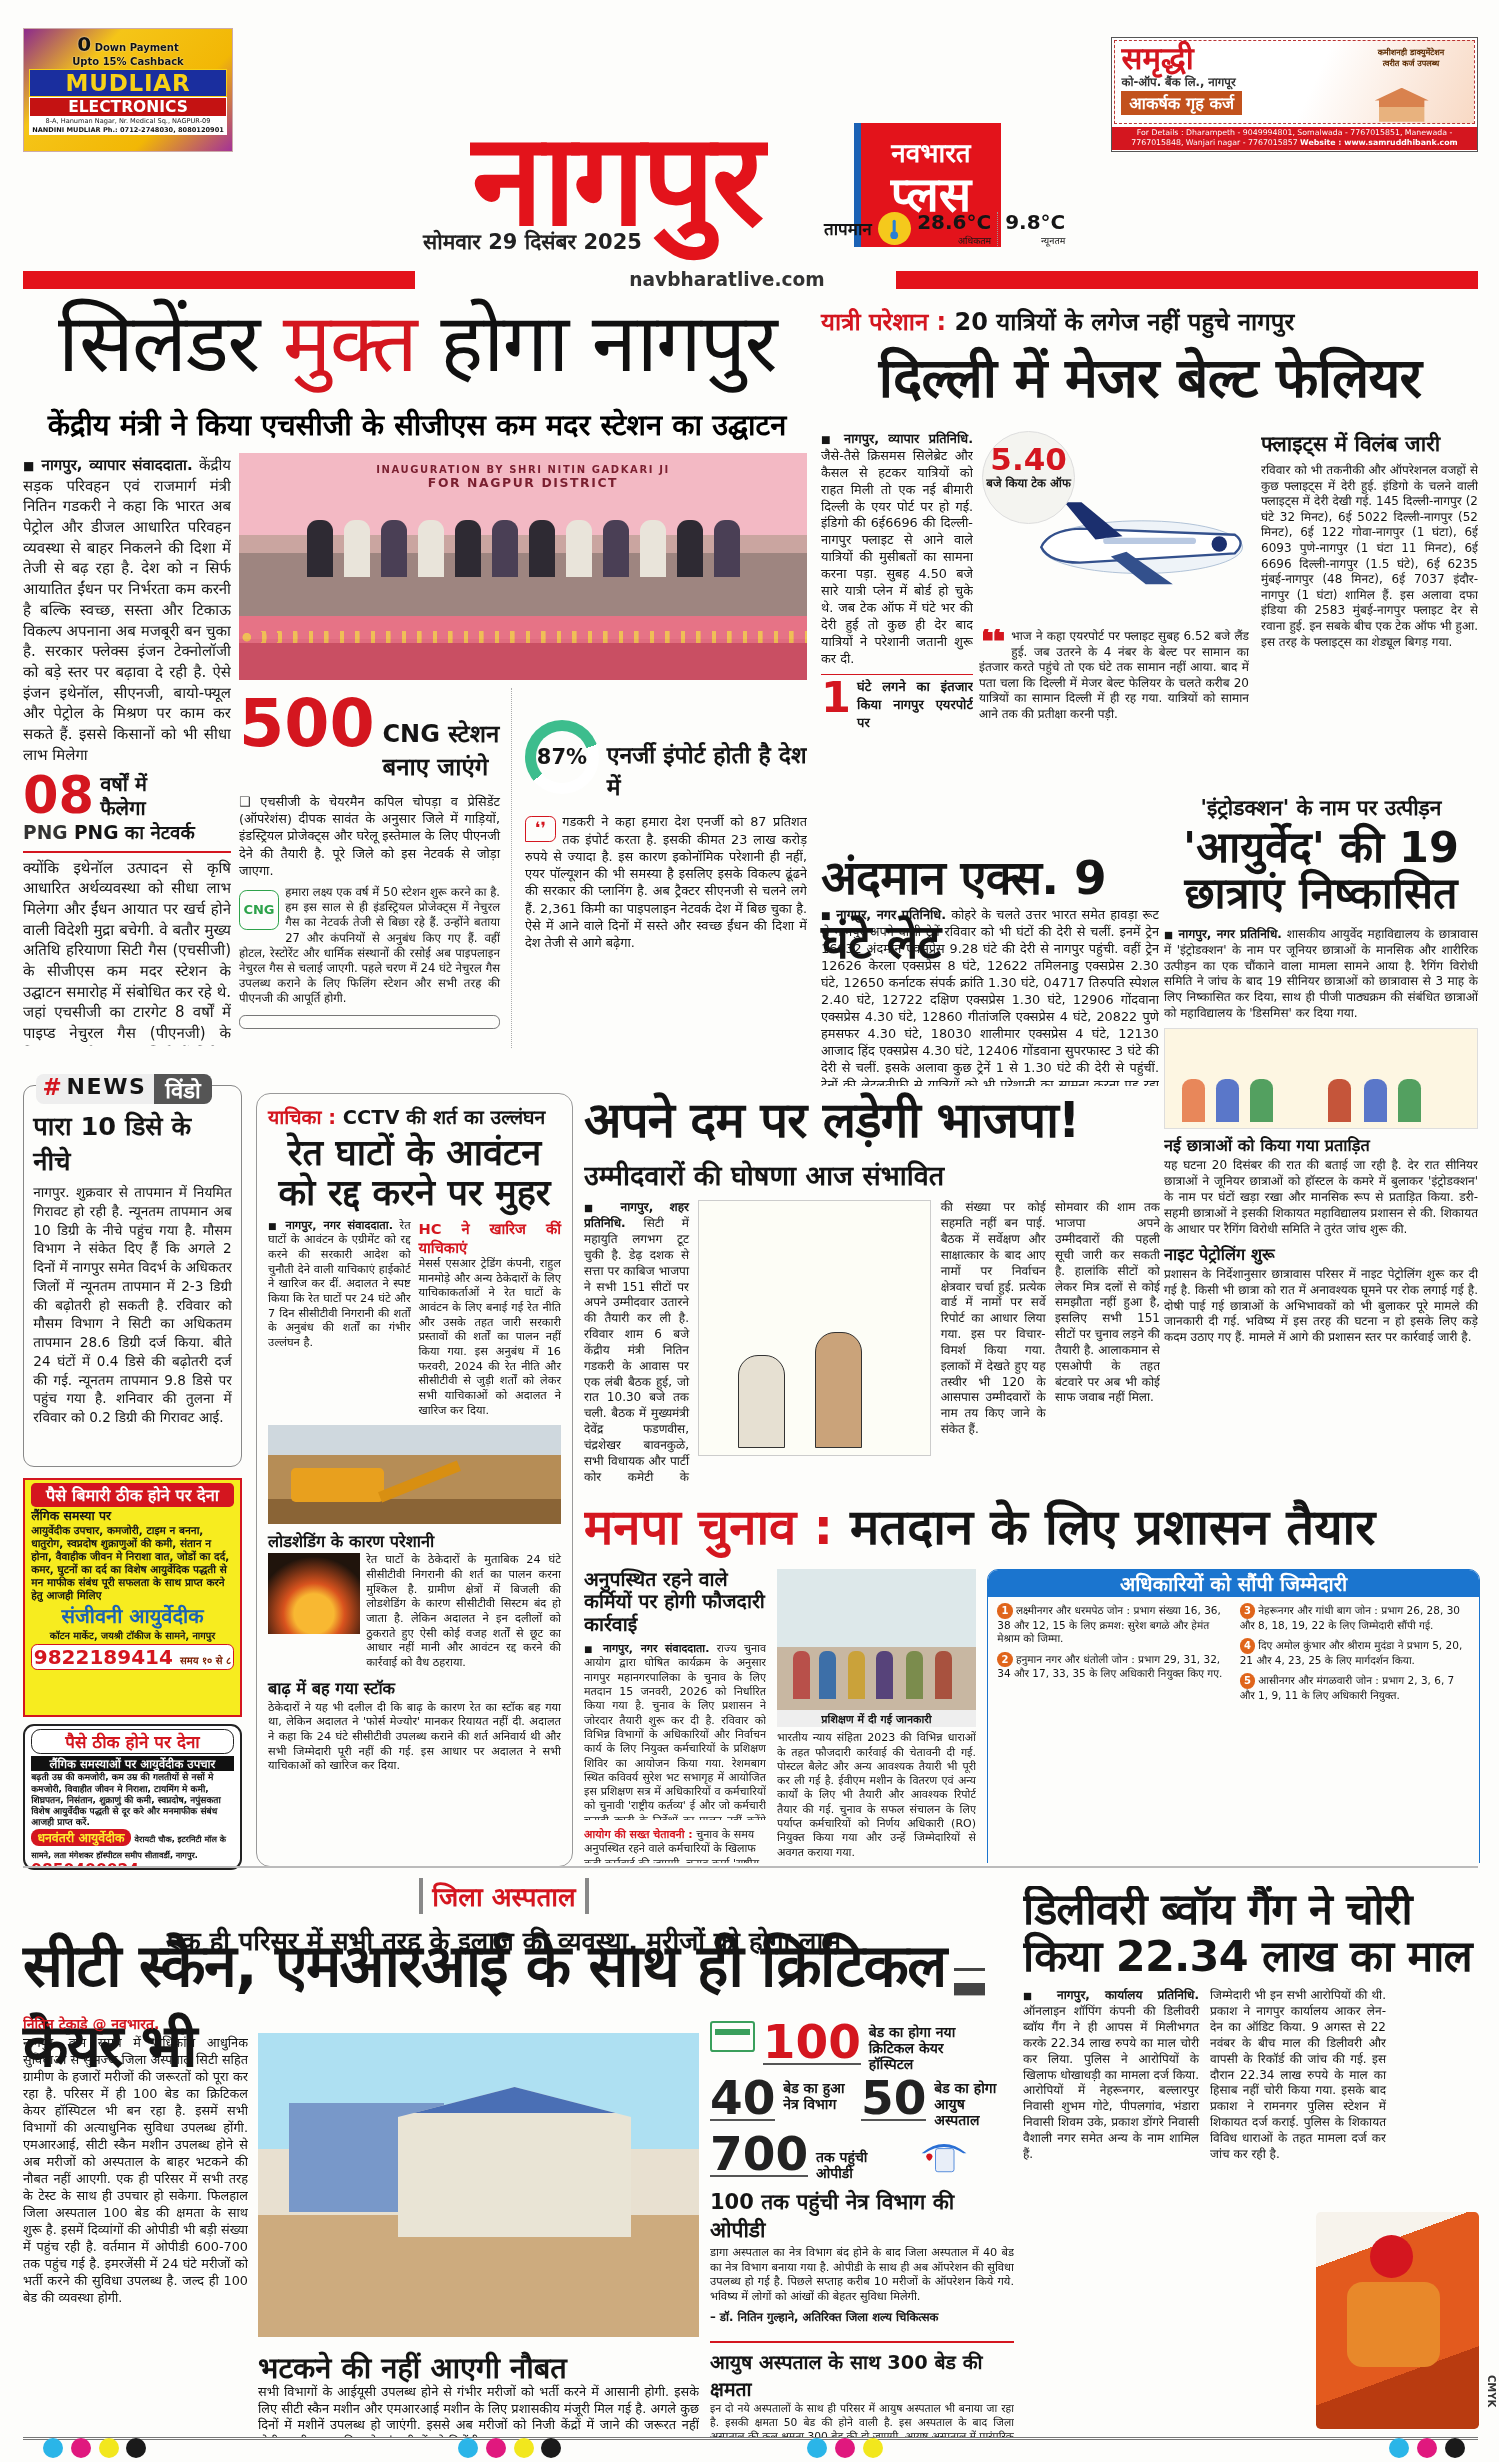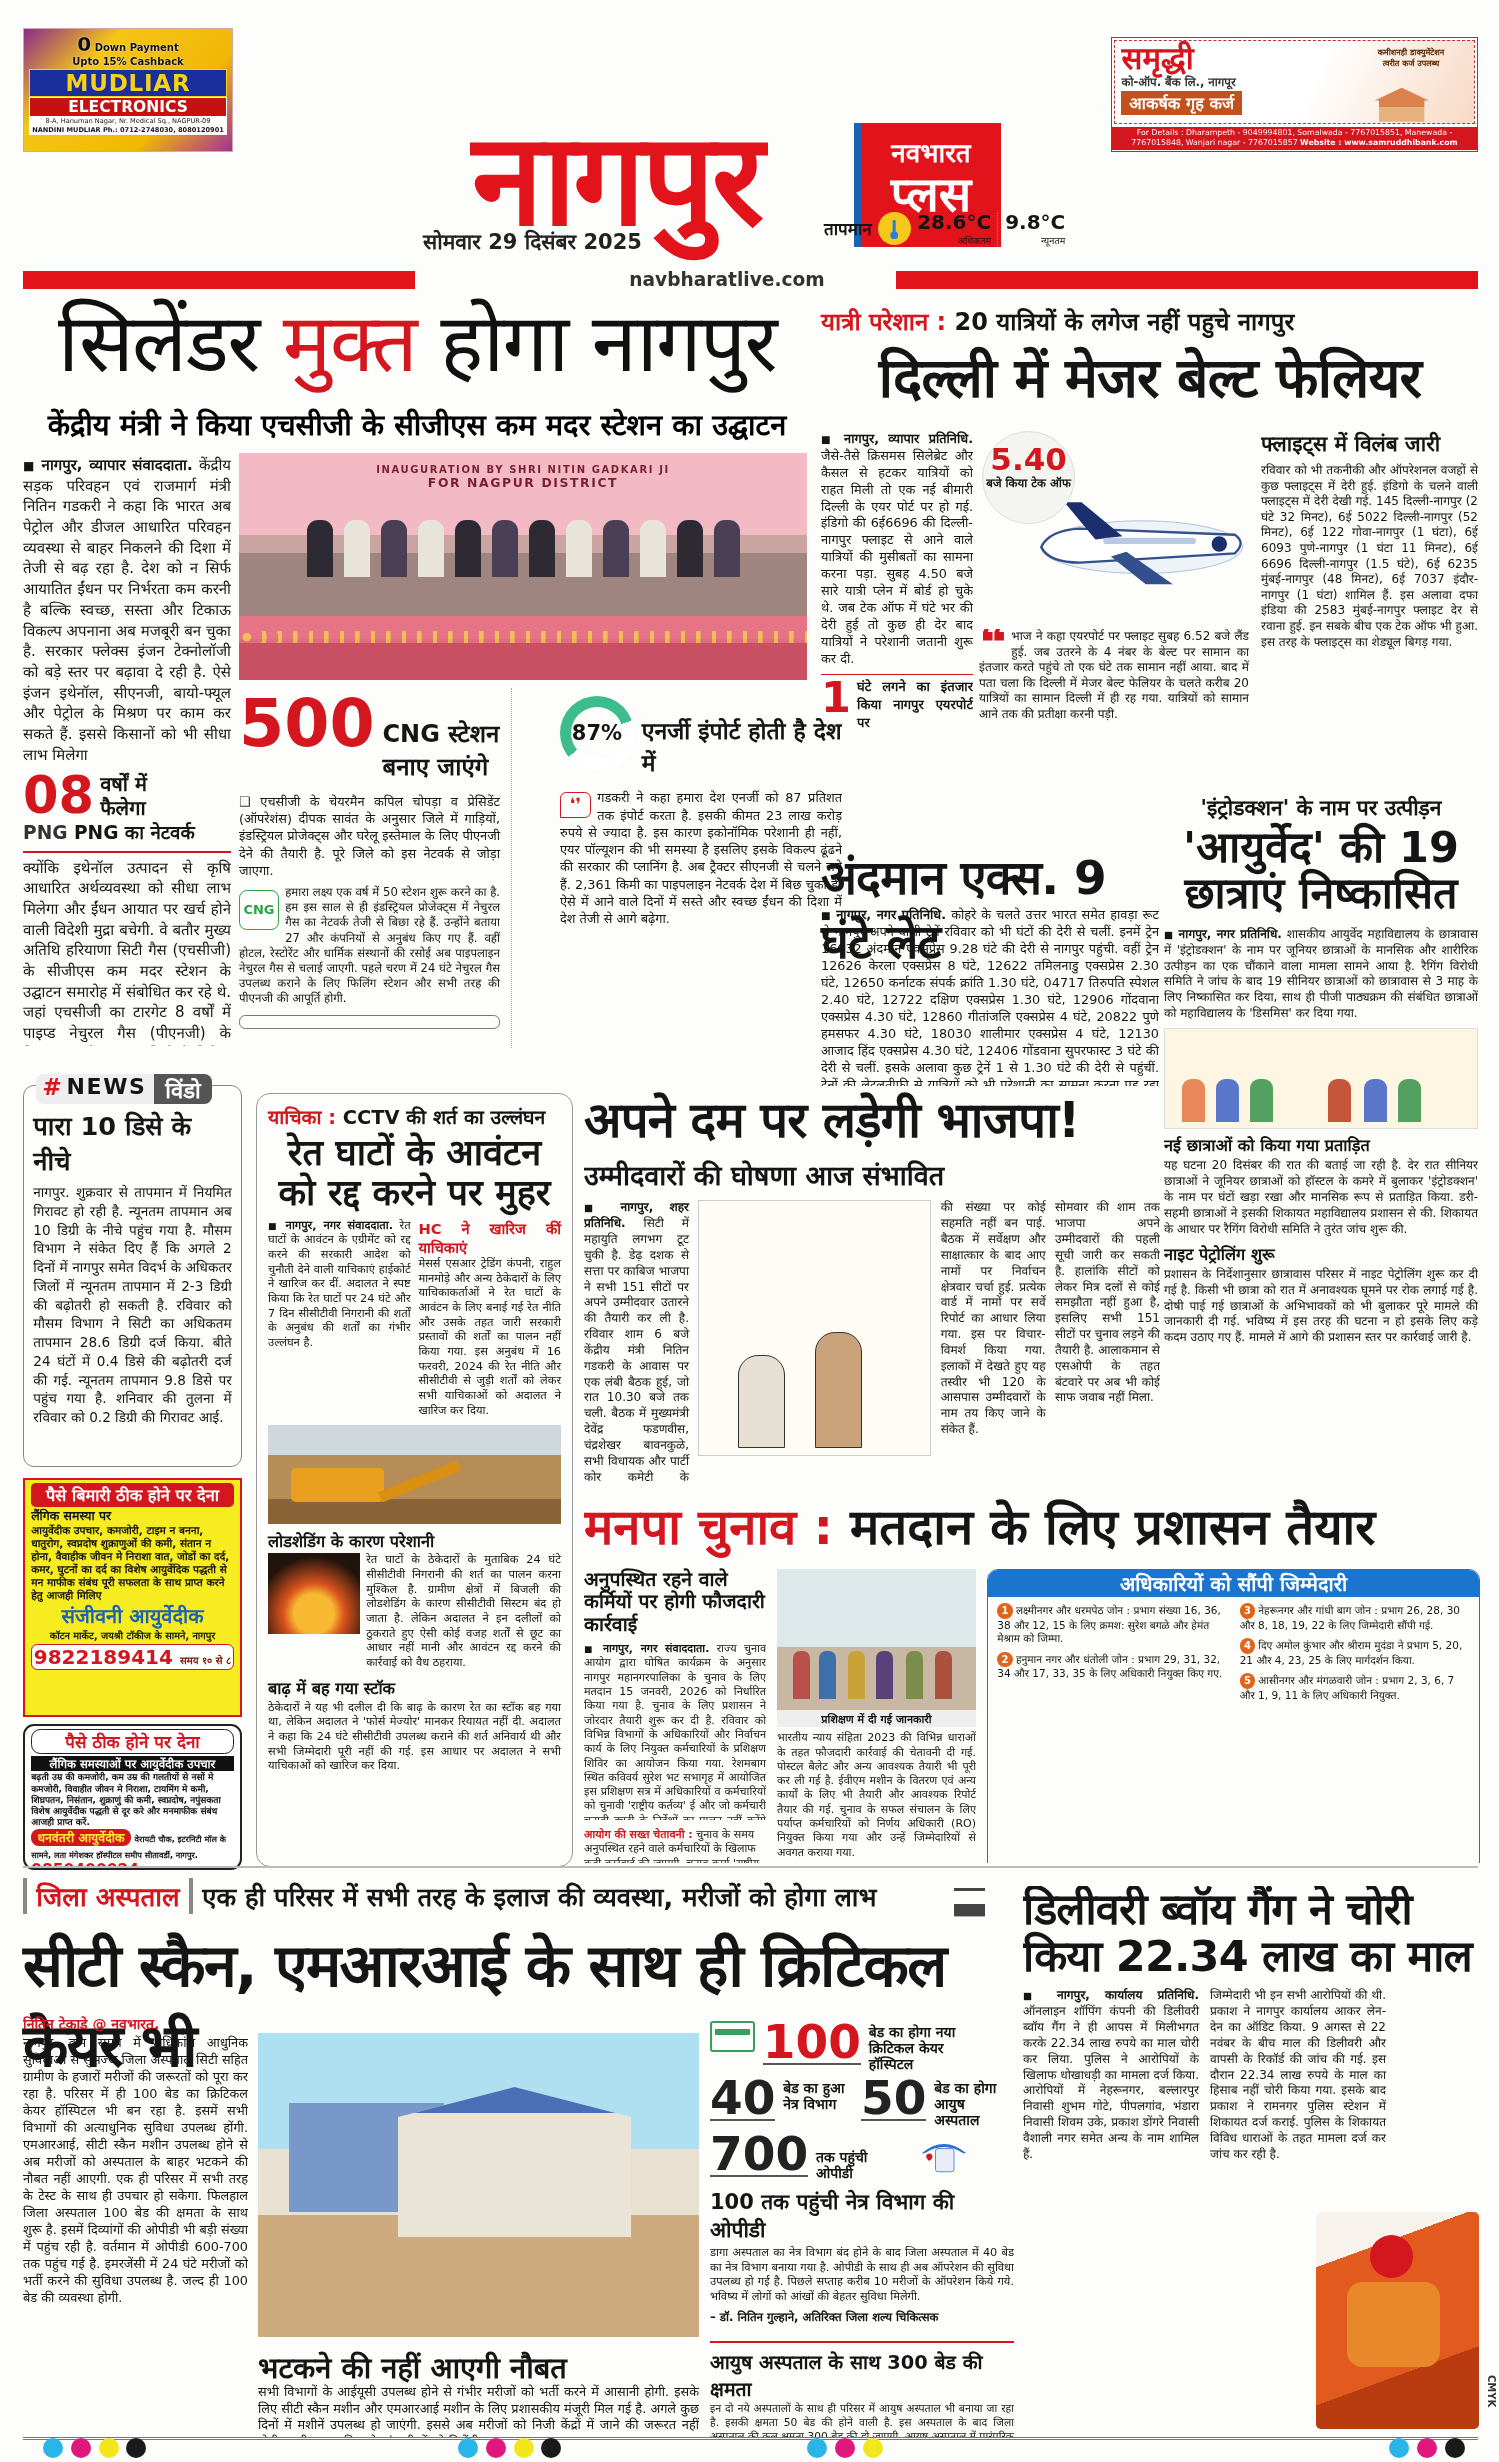--- a/index.html
+++ b/index.html
@@ -58,21 +58,21 @@
   .lp-people i { width:26px; height:57px; border-radius:11px 11px 0 0; background:#2e2a33; }
   .lp-people i:nth-child(2n){ background:#e9e4da; } .lp-people i:nth-child(3n){ background:#4a3f55; }
   .lp-flowers { position:absolute; bottom:37px; left:0; right:0; height:12.4px; background:repeating-radial-gradient(circle at 7.8px 6.2px,#f2d24b 0 3.9px,#e67386 4.7px 15.5px); opacity:.8; }
   .cng-block { left:239px; top:688px; width:273px; height:360px; padding-top:7.8px; border-right:1.6px dotted #aaa; padding-right:11px; }
   .bignum { color:#d4161f; font-size:65px; font-weight:bold; float:left; line-height:.85; margin-right:7.8px; }
   .cng-head { font-size:24px; font-weight:bold; padding-top:20px; }
   .bullet-row { clear:both; margin-top:11px; font-size:12.8px; line-height:1.35; }
   .bullet-row::before { content:"❑ "; color:#333; font-weight:bold; }
   .cng-badge { float:left; width:40px; height:40px; border:1.6px solid #2da24a; border-radius:7.8px; color:#2da24a; font-weight:bold; font-size:13px; display:flex; align-items:center; justify-content:center; margin:4.7px 6.2px 1.6px 0; }
   .sidco-box { border:1.6px solid #777; border-radius:6.2px; margin-top:9.3px; padding:6.2px 7.8px; }
-  .pct-block { left:525px; top:688px; width:282px; height:360px; padding-top:7.8px;margin-left:35px; }
+  .pct-block { left:525px; top:712px; width:282px; height:360px; padding-top:7.8px; }
   .gauge { float:left; width:74px; height:74px; border-radius:50%; background:conic-gradient(from 230deg,#3dbd8d 0 200deg,#fff 200deg 360deg); position:relative; margin-right:7.8px; }
   .gauge::after { content:""; position:absolute; inset:11px; background:#fdfdfb; border-radius:50%; }
   .gauge b { position:absolute; inset:0; display:flex; align-items:center; justify-content:center; font-size:21px; z-index:2; }
   .pct-head { font-size:23px; font-weight:bold; padding-top:18.6px; }
   .quote-ico { float:left; width:31px; height:26px; border:1.6px solid #d4161f; border-radius:6.2px 6.2px 6.2px 0; margin:3.1px 6.2px 0 0; color:#d4161f; font-size:17px; text-align:center; }
 
   
   .fl-kicker { left:821px; top:304px; width:658px; font-size:24px; font-weight:bold; }
   .fl-h1 { left:821px; top:338px; width:658px; text-align:center; font-size:55px; font-weight:bold; letter-spacing:-0.8px; }
   .fl-col1 { left:821px; top:431px; width:152px; height:349px; font-size:12.8px; line-height:1.32; }
@@ -162,21 +162,21 @@
   .duty { flex:1; border:1.6px solid #1b75cf; border-radius:11px; overflow:hidden; }
   .duty-h { background:#1b75cf; color:#fff; font-size:20px; font-weight:bold; text-align:center; padding:0; }
   .duty-cols { column-count:2; column-gap:12.4px; padding:6.2px 9.3px; }
   .duty-item { font-size:10.5px; line-height:1.28; margin-bottom:6.2px; break-inside:avoid; }
   .duty-n { display:inline-block; width:15.5px; height:15.5px; border-radius:50%; background:#e0651b; color:#fff; font-weight:bold; font-size:10px; text-align:center; line-height:15.5px; margin-right:3.1px; }
   .warn { margin-top:7.8px; width:404px; font-size:11px; line-height:1.3; }
   .warn b { color:#d4161f; }
 
   
   .hos-rule { left:23px; top:1866px; width:1455px; border-top:2.3px solid #bbb; }
-  .hos-tagrow { left:23px; top:1878px; width:962px; display:flex; align-items:center; gap:9.3px; }
+  .hos-tagrow { left:23px; top:1878px; width:962px; display:flex; align-items:center; gap:9.3px;flex-direction:column; }
   .hos-tag { border-left:4.7px solid #888; border-right:4.7px solid #888; color:#d4161f; font-size:26px; font-weight:bold; padding:0 9.3px; }
   .hos-strap { font-size:25.6px; font-weight:bold; }
   .menu-ico { margin-left:auto; width:31px; border-top:3.1px solid #444; box-shadow:0 6.2px 0 #444, 0 12.4px 0 #444; height:15.5px; }
   .hos-h1 { left:23px; top:1923px; width:970px; font-size:59px; font-weight:bold; letter-spacing:-1.6px; }
   .hos-col1 { left:23px; top:2015px; width:225px; height:416px; font-size:12.8px; line-height:1.33; }
   .hos-byline { color:#d4161f; font-weight:bold; font-size:14px; }
   .hos-photo { left:258px; top:2033px; width:441px; height:304px; background:linear-gradient(#aee0f2 0 38%, #e8e0d0 38% 60%, #cdab7e 60%); position:relative; overflow:hidden; }
   .hos-photo::before { content:""; position:absolute; left:31px; top:70px; width:155px; height:109px; background:#7898c9; }
   .hos-photo::after { content:""; position:absolute; left:140px; top:54px; width:233px; height:124px; background:#e9e4d5; border-top:26px solid #4a6fb5; clip-path:polygon(0 20%,50% 0,100% 20%,100% 100%,0 100%); }
   .hos-sub { left:258px; top:2347px; width:441px; font-size:29px; font-weight:bold; }

